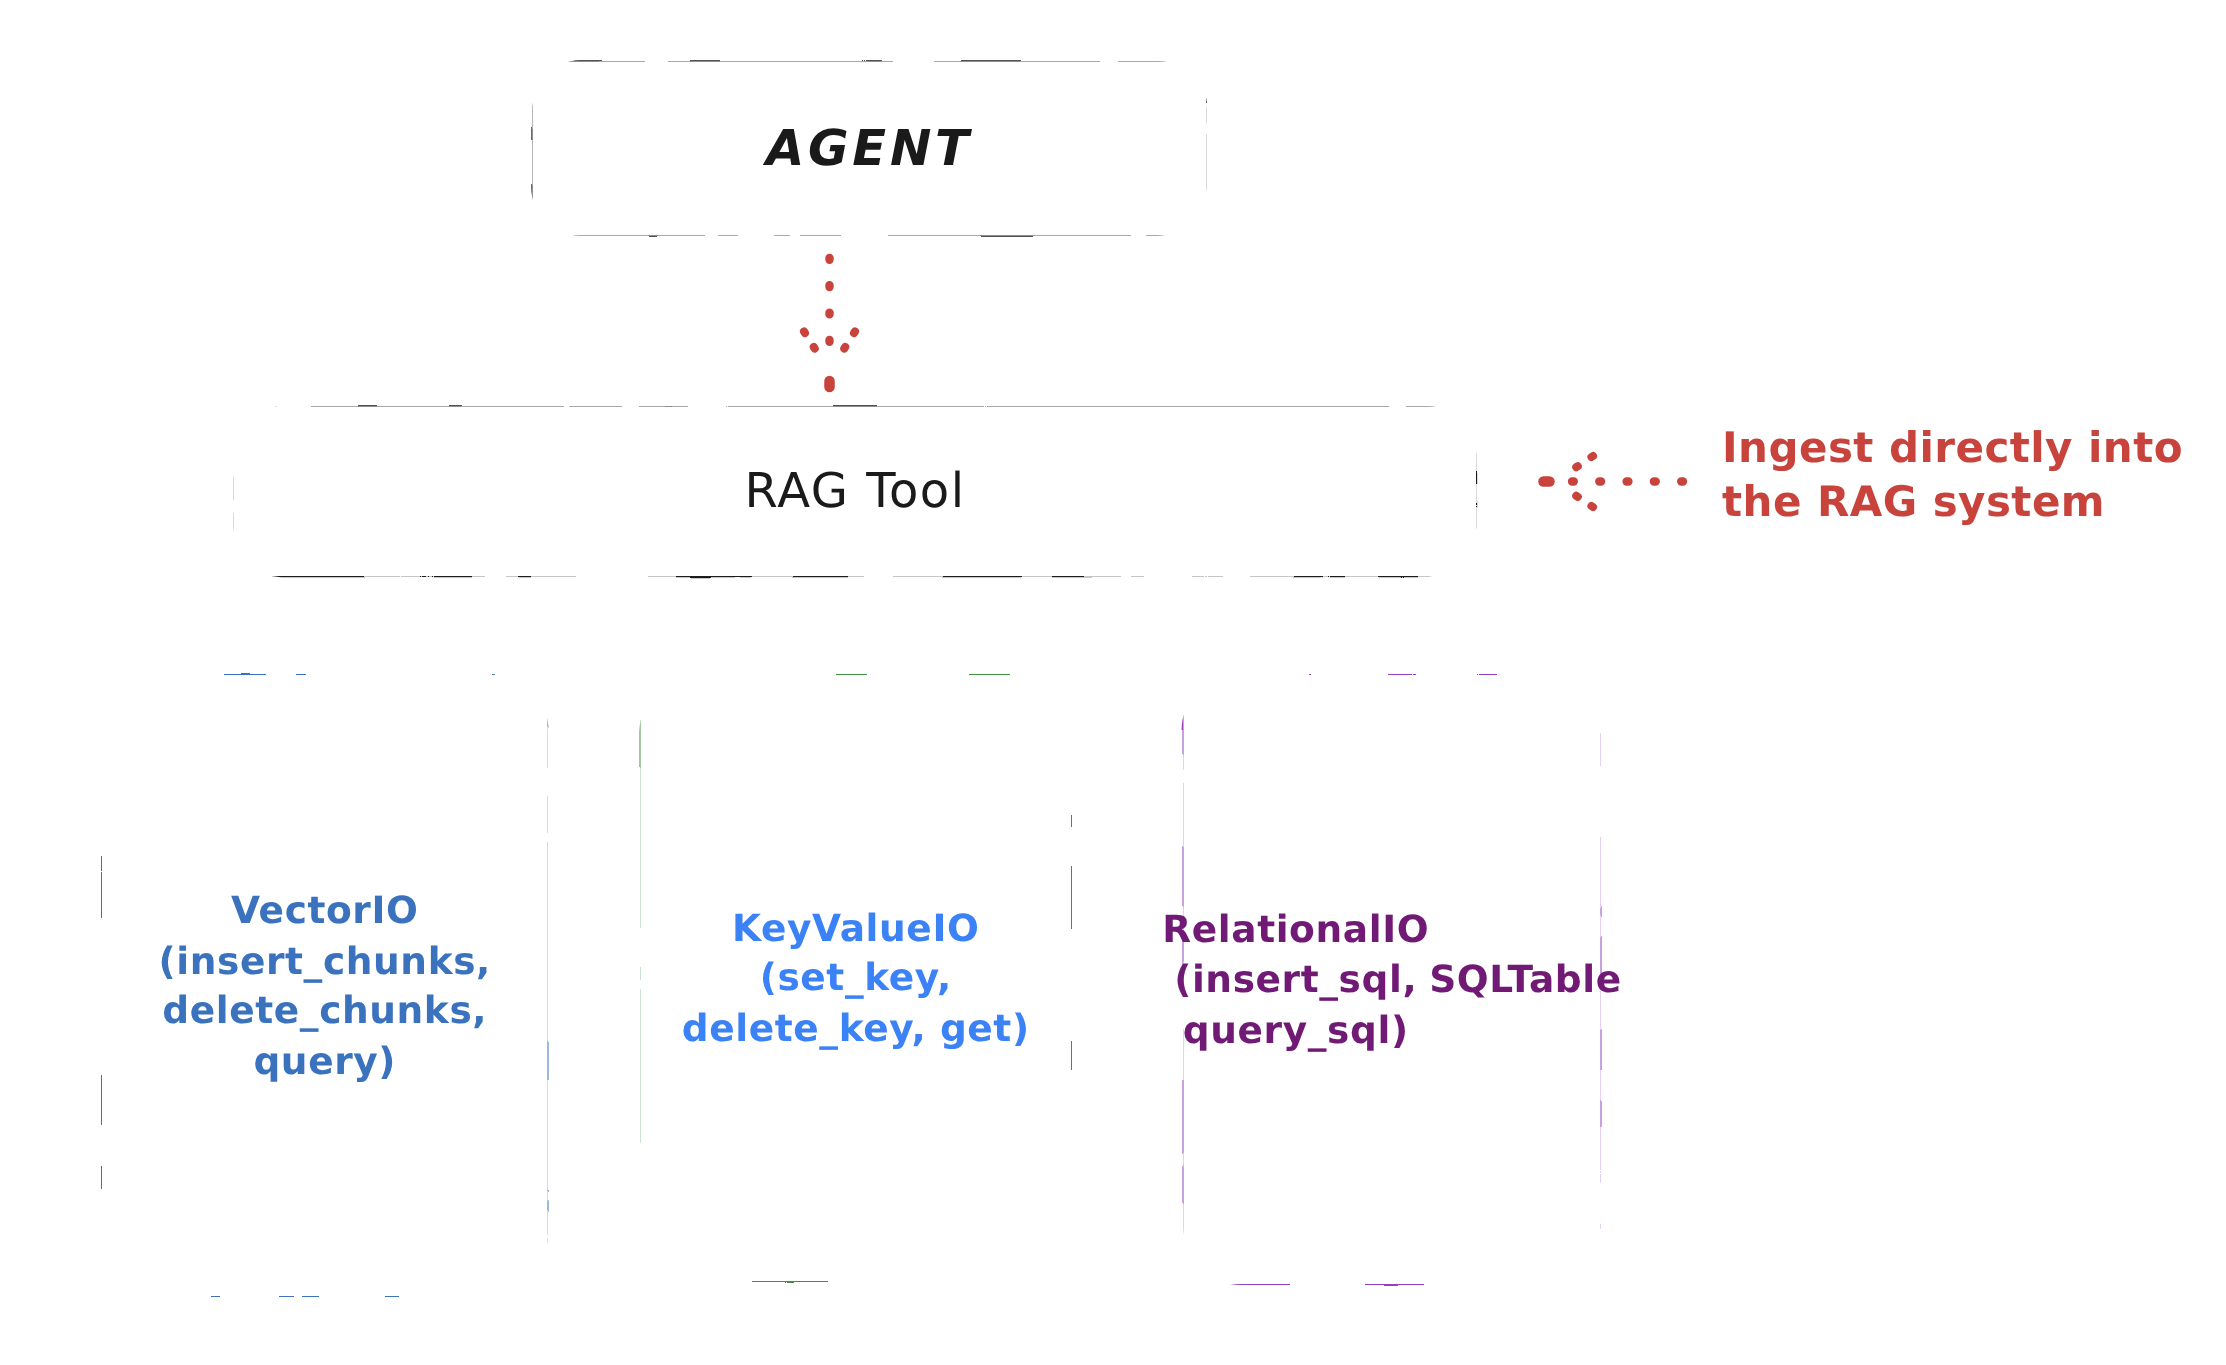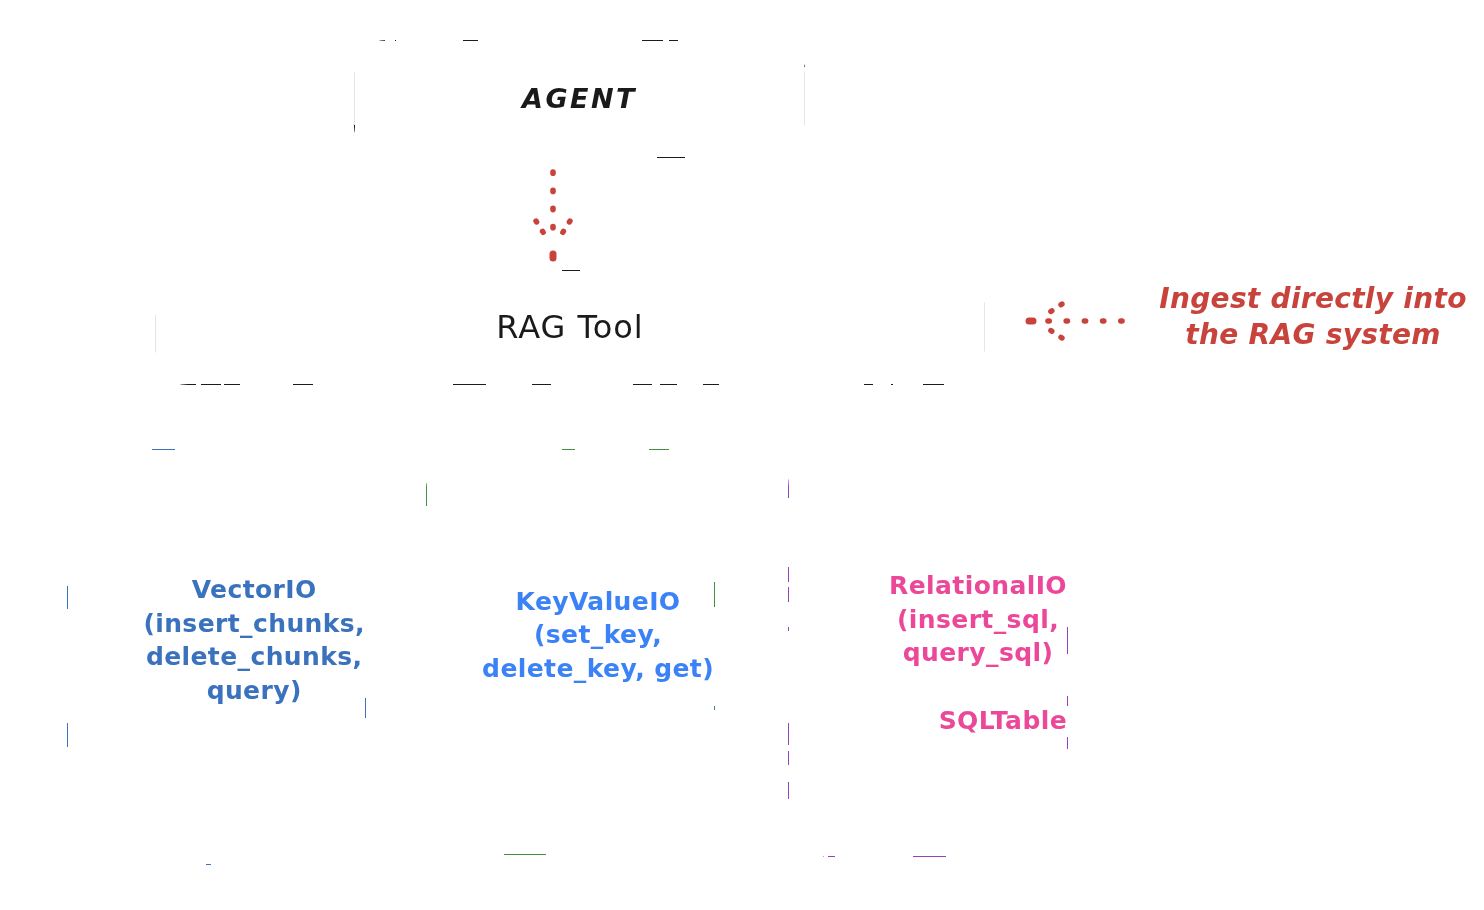--- a/index.html
+++ b/index.html
@@ -44,21 +44,21 @@
   #agent-node {
     left: 355px;
     top: 41px;
     width: 449px;
     height: 116px;
   }
   #agent-node .node-label {
     font-family: "DejaVu Sans", sans-serif;
     font-style: italic;
     font-weight: 600;
-    font-size: 27px;
+    font-size: 33px;
     color: #1a1a1a;
     letter-spacing: 2.5px;
   }
 
   
   #rag-tool-node {
     left: 156px;
     top: 271px;
     width: 828px;
     height: 113px;
@@ -95,45 +95,43 @@
     font-family: "DejaVu Sans", sans-serif;
     font-weight: 600;
     font-size: 25px;
     white-space: pre-line;
     line-height: 1.34;
     letter-spacing: 0.4px;
     text-align: center;
   }
   #vector-io-node .leaf-label { color: #3b72bd; }
   #key-value-io-node .leaf-label { color: #3b82f6; }
-  #relational-io-node .leaf-label { color: #ec4899; }
+  #relational-io-node .leaf-label { color: #701a75; }
 
   .leaf-inner {
     display: flex;
-    flex-direction: column;
-    align-items: flex-end;
+    flex-direction: row;
+    align-items: center;
     justify-content: center;
     width: 100%;
   }
   .leaf-gap { height: 34px; }
 
   
   #ingest-annotation {
     position: absolute;
     left: 1148px;
     top: 281px;
     width: 330px;
     color: #c8433c;
     font-family: "DejaVu Sans", sans-serif;
     font-weight: 600;
-    font-style: italic;
     font-size: 28px;
     line-height: 1.28;
     letter-spacing: 0.3px;
-    text-align: center;
     white-space: pre-line;
     z-index: 3;
   }
 </style>
 </head>
 <body>
 
 <svg id="canvas" viewBox="0 0 1484 910" xmlns="http://www.w3.org/2000/svg">
   <defs>
     <filter id="rough" x="-10%" y="-10%" width="120%" height="120%">

